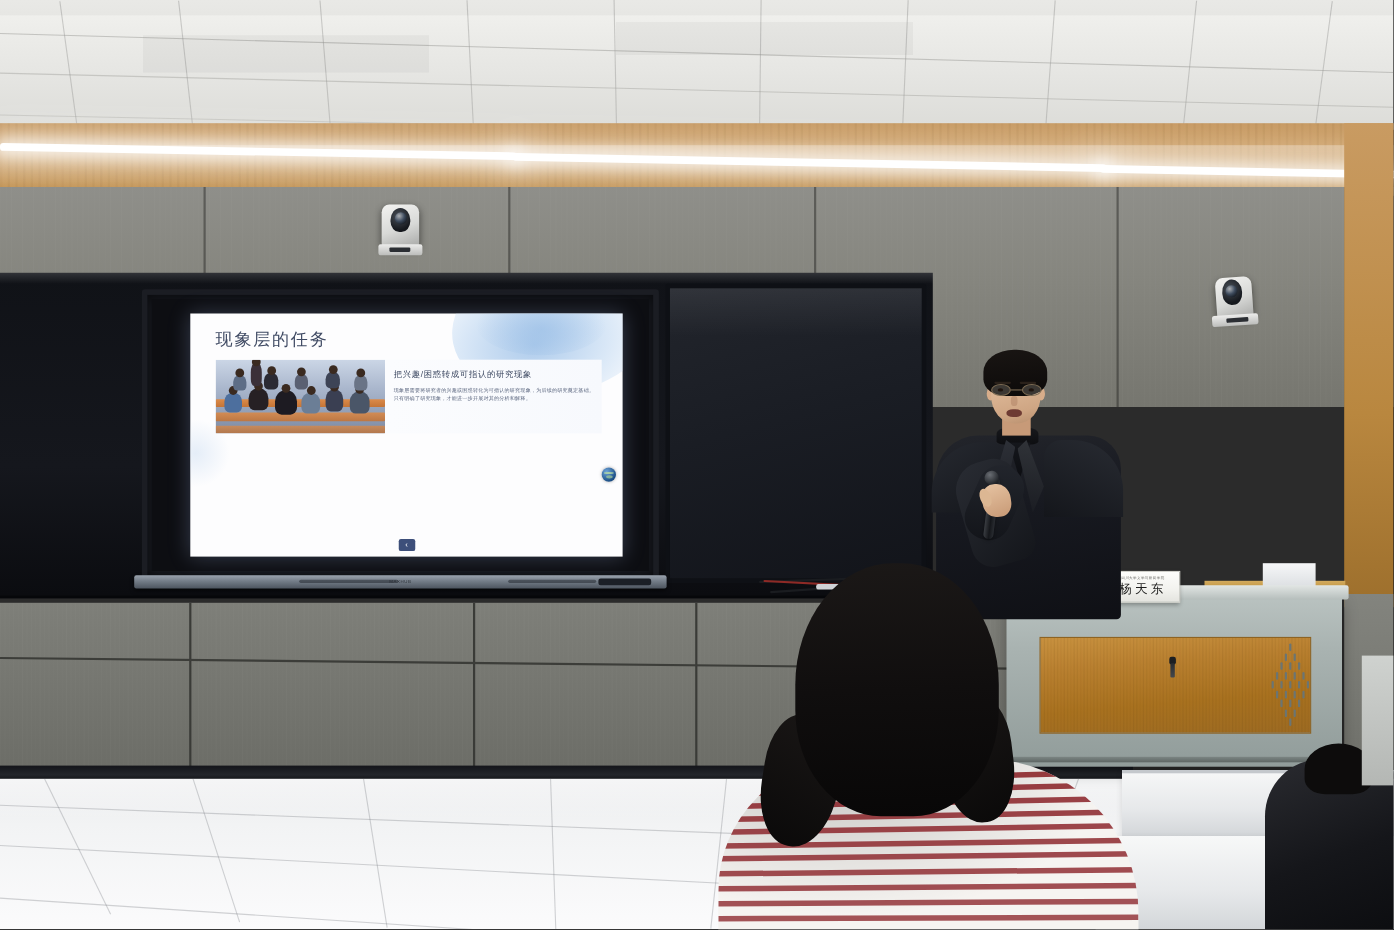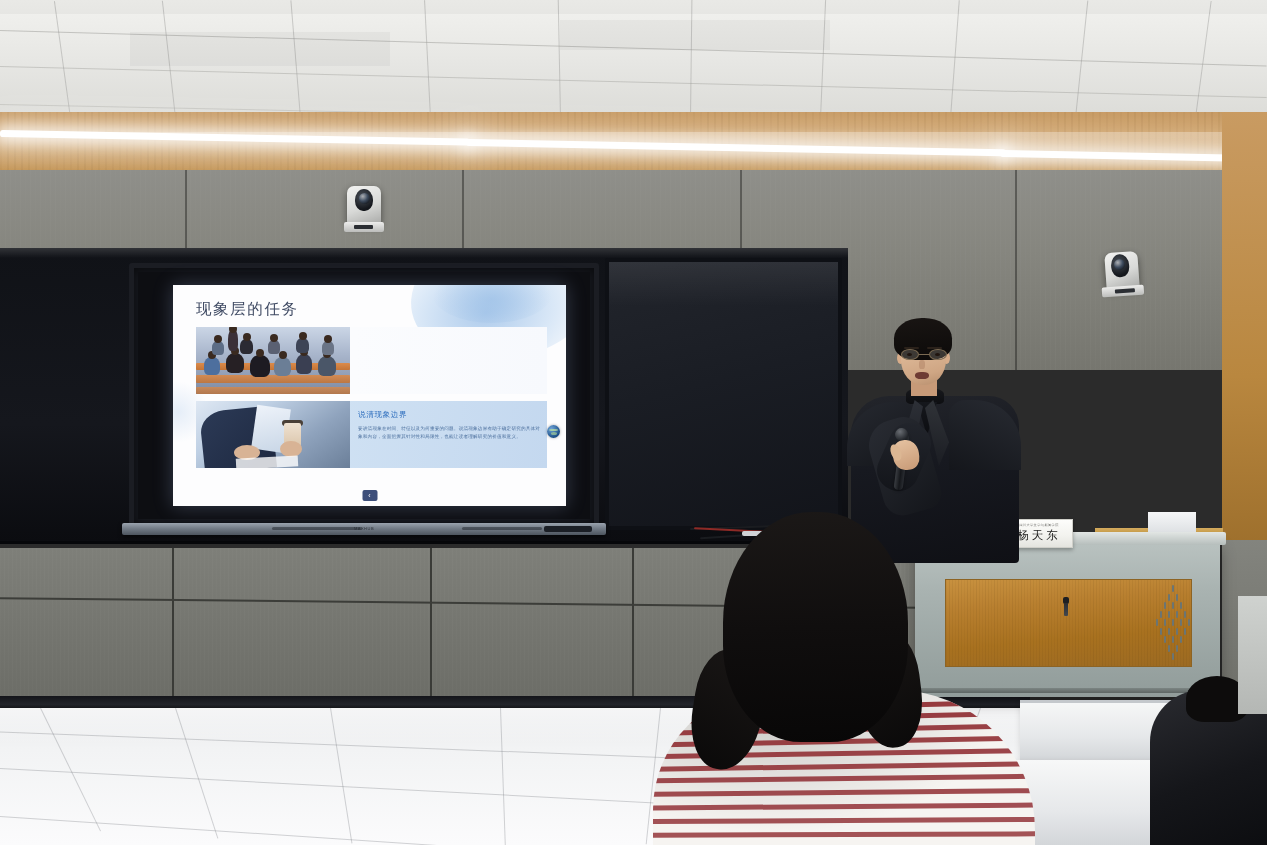--- a/index.html
+++ b/index.html
@@ -1066,37 +1066,26 @@
             <div class="head" style="left:46.5px;top:6px;width:8px;height:8px;"></div>
             <div class="stu" style="left:72px;top:13px;width:12px;height:14px;background:#5a6072;"></div>
             <div class="head" style="left:74px;top:7px;width:8px;height:8px;"></div>
             <div class="stu" style="left:100px;top:11px;width:13px;height:15px;background:#3d4456;"></div>
             <div class="head" style="left:102.5px;top:5px;width:8px;height:8px;"></div>
             <div class="stu" style="left:126px;top:14px;width:12px;height:14px;background:#6a7486;"></div>
             <div class="head" style="left:128px;top:8px;width:8px;height:8px;"></div>
             <div class="stu" style="left:32px;top:2px;width:10px;height:22px;background:#3b3038;"></div>
             <div class="head" style="left:33px;top:-2px;width:8px;height:8px;"></div>
           </div>
-      </div>
-
-      <div class="card two">
-        <div class="card-photo ph2">
-          <div class="suit"></div>
-          <div class="shirt"></div>
-          <div class="cuplid"></div>
-          <div class="cup"></div>
-          <div class="hand" style="left:84px;top:40px;width:22px;height:16px;"></div>
-          <div class="hand" style="left:38px;top:44px;width:26px;height:15px;"></div>
-          <div class="paper"></div>
-        </div>
         <div class="card-body">
-          <div class="card-h">说清现象边界</div>
-          <div class="card-p">要讲清现象在时间、特征以及为何重要的问题。说清现象边界有助于确定研究的具体对象和内容，全面把握其针对性和局限性，也能让读者理解研究的价值和意义。</div>
+          <div class="card-h">把兴趣/困惑转成可指认的研究现象</div>
+          <div class="card-p">现象层需要将研究者的兴趣或困惑转化为可指认的研究现象，为后续的研究奠定基础。只有明确了研究现象，才能进一步开展对其的分析和解释。</div>
         </div>
       </div>
+
 
       <div class="globe"></div>
 
       <div class="slide-nav">
         <span>‹</span>
       </div>
     </div>
   </div>
 
   <div class="screen-base">

